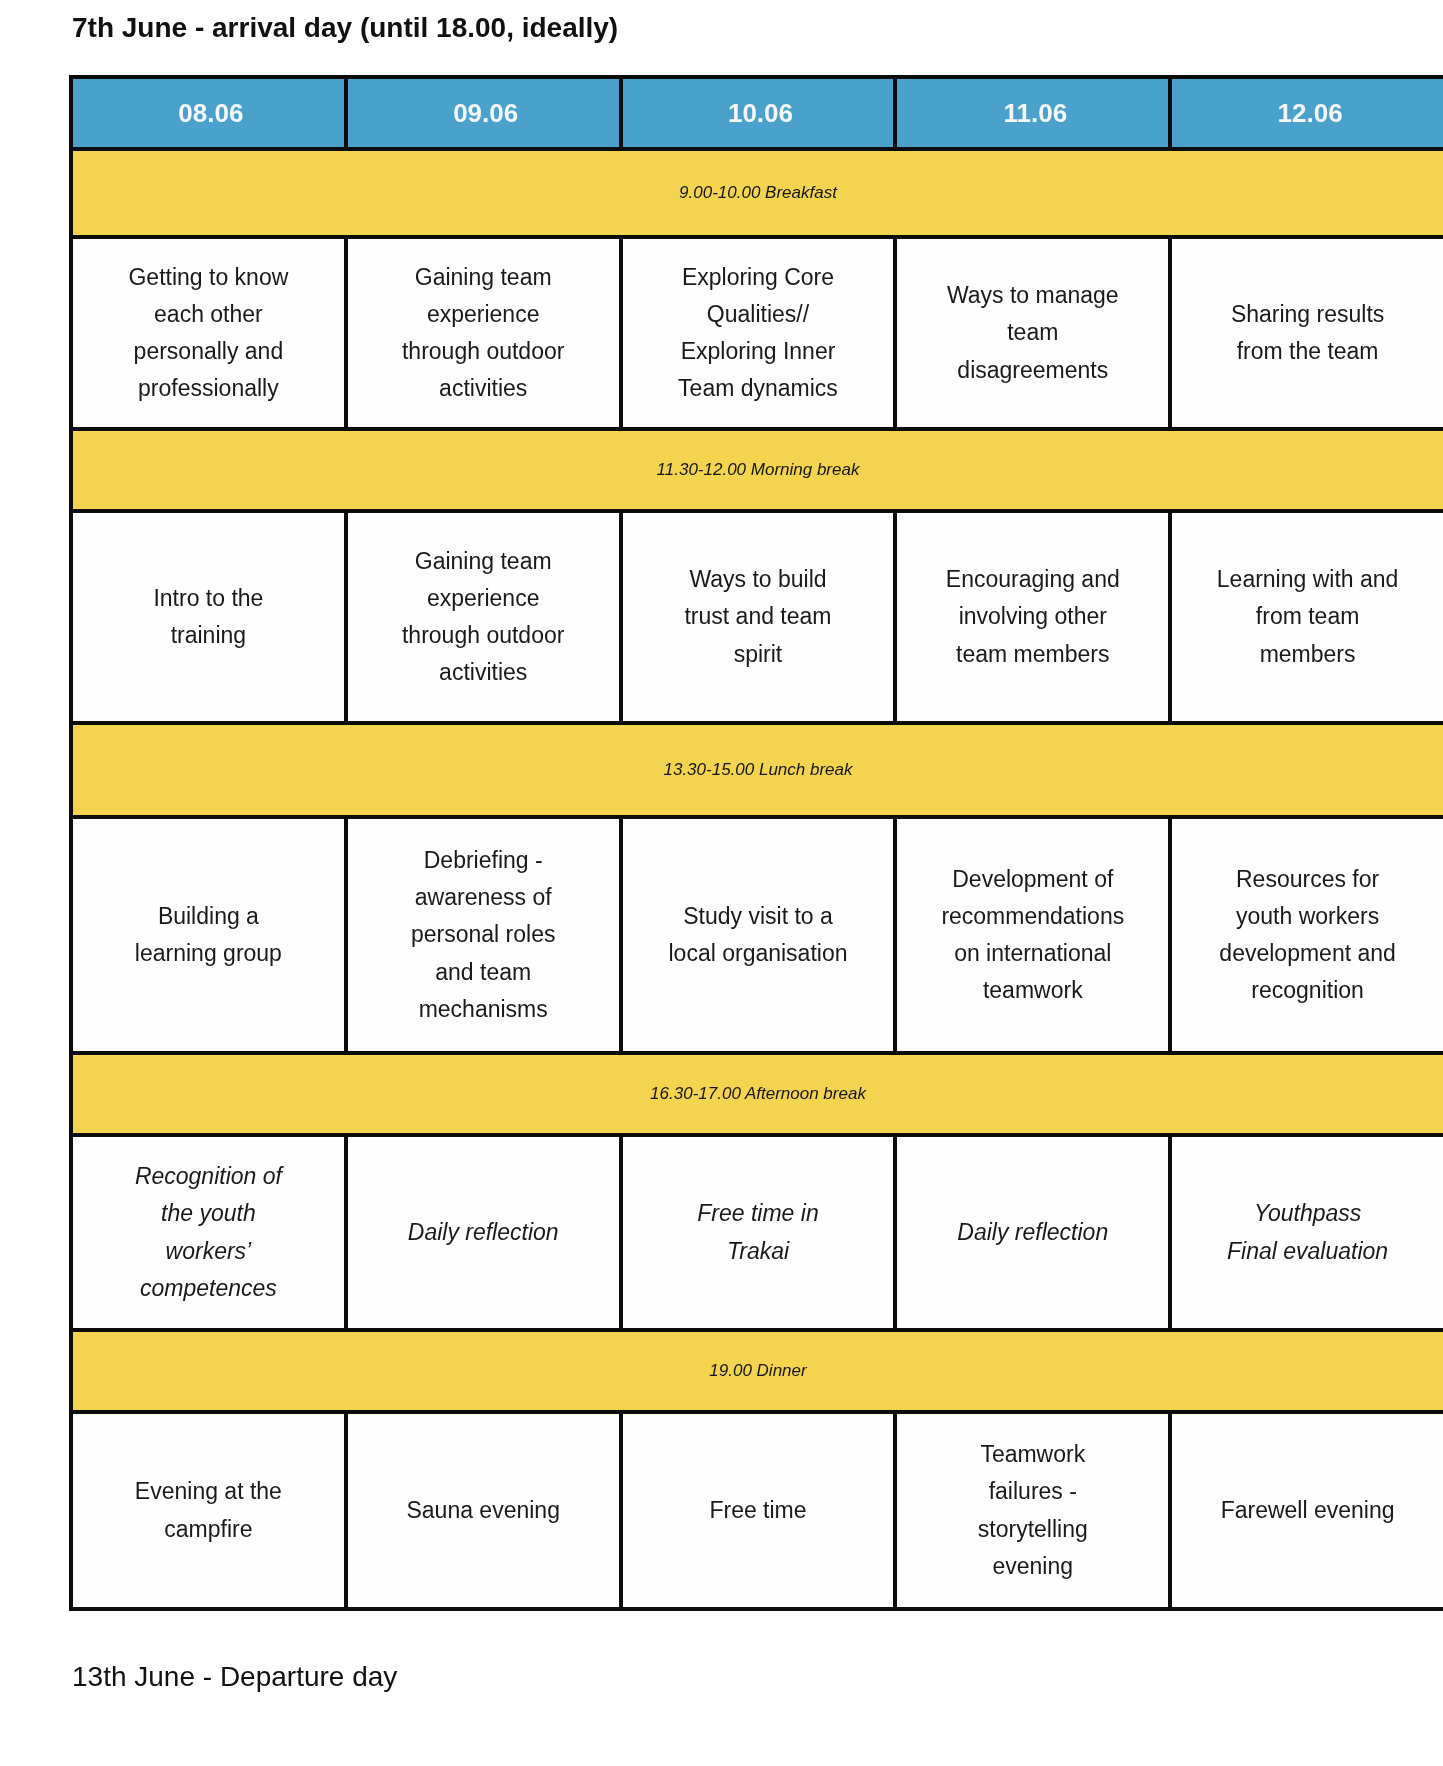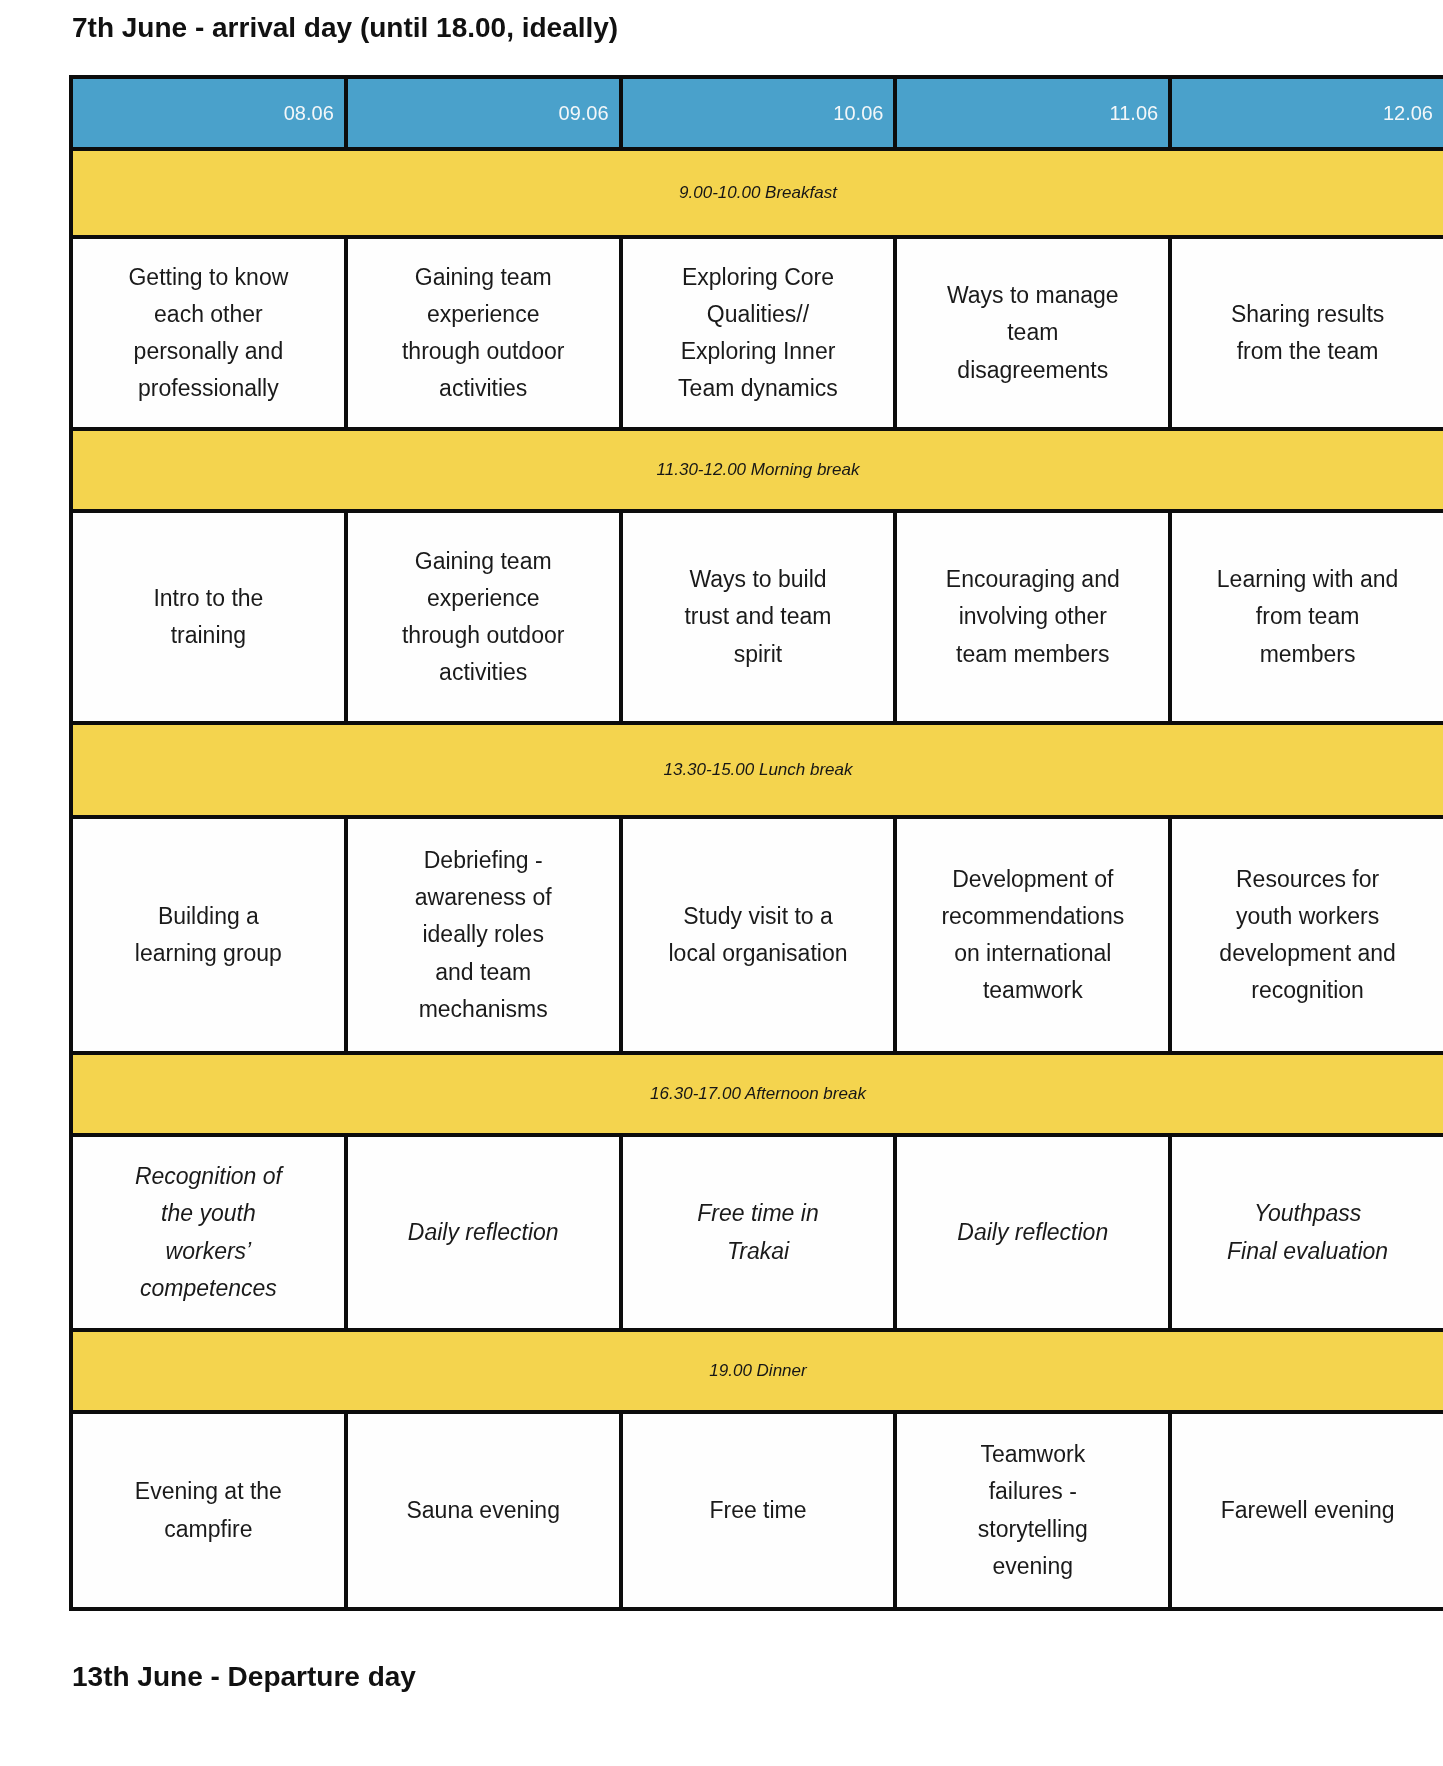--- a/index.html
+++ b/index.html
@@ -28,44 +28,44 @@
     top: 12px;
     font-size: 28px;
     font-weight: 700;
     color: #111;
   }
   .bottom-title {
     position: absolute;
     left: 36px;
     top: 1661px;
     font-size: 28px;
-    font-weight: 700;
+    font-weight: 400;
     color: #111;
   }
   table.schedule {
     position: absolute;
     left: 33px;
     top: 75px;
     width: 1378px;
     border-collapse: collapse;
     table-layout: fixed;
   }
   table.schedule td {
     border: 4px solid var(--border-black);
     box-sizing: border-box;
   }
   td.day-header {
     background: var(--header-blue);
     color: var(--header-text);
-    font-size: 20px;
+    font-size: 26px;
     padding: 0 10px 0 15px;
     height: 72px;
     vertical-align: middle;
-    text-align: right;
-    font-weight: 400;
+    text-align: center;
+    font-weight: 700;
   }
   td.break-cell {
     background: var(--break-yellow);
     color: #161616;
     font-style: italic;
     font-size: 17px;
     text-align: center;
     vertical-align: middle;
     height: 88px;
     padding: 0 10px;
@@ -160,21 +160,21 @@
 
       <tr>
         <td class="break-cell lg" colspan="5">13.30-15.00 Lunch break</td>
       </tr>
 
       <tr class="r3">
         <td class="cell">Building a
 learning group</td>
         <td class="cell">Debriefing -
 awareness of
-ideally roles
+personal roles
 and team
 mechanisms</td>
         <td class="cell">Study visit to a
 local organisation</td>
         <td class="cell">Development of
 recommendations
 on international
 teamwork</td>
         <td class="cell">Resources for
 youth workers

